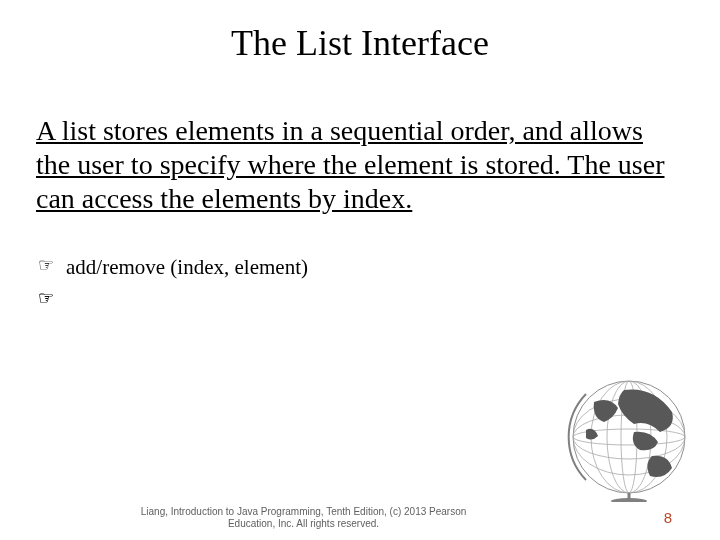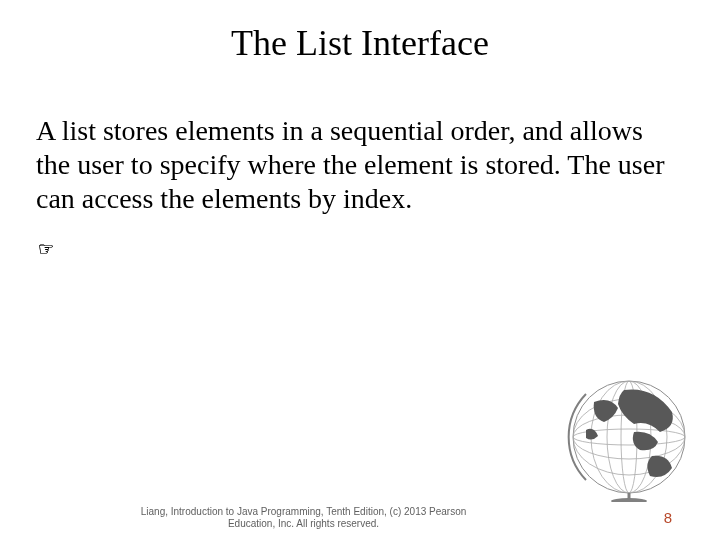--- a/index.html
+++ b/index.html
@@ -19,21 +19,22 @@
   .title {
     font-size: 36px;
     font-weight: 400;
     text-align: center;
     margin-top: 2px;
     margin-bottom: 50px;
   }
   .body-text {
     font-size: 28px;
     line-height: 1.22;
-    margin-bottom: 20px;
+    margin-bottom: 36px;
+    text-decoration: underline;
   }
   .bullets {
     list-style: none;
     font-size: 21px;
     line-height: 1.45;
     padding-left: 2px;
   }
   .bullets li {
     position: relative;
     padding-left: 28px;
@@ -79,20 +80,21 @@
 
 <div class="slide">
 
   <h1 class="title">The List Interface</h1>
 
   <p class="body-text">A list stores elements in a sequential order, and allows the user to specify where the element is stored. The user can access the elements by index.</p>
 
   <ul class="bullets">
     <li>
       <span class="marker">☞</span>
+      <span>add/remove (index, element)</span>
     </li>
     <li>
       <span class="marker">☞</span>
     </li>
     <li>
       <span class="marker">☞</span>
     </li>
   </ul>
 
   <div class="globe">

